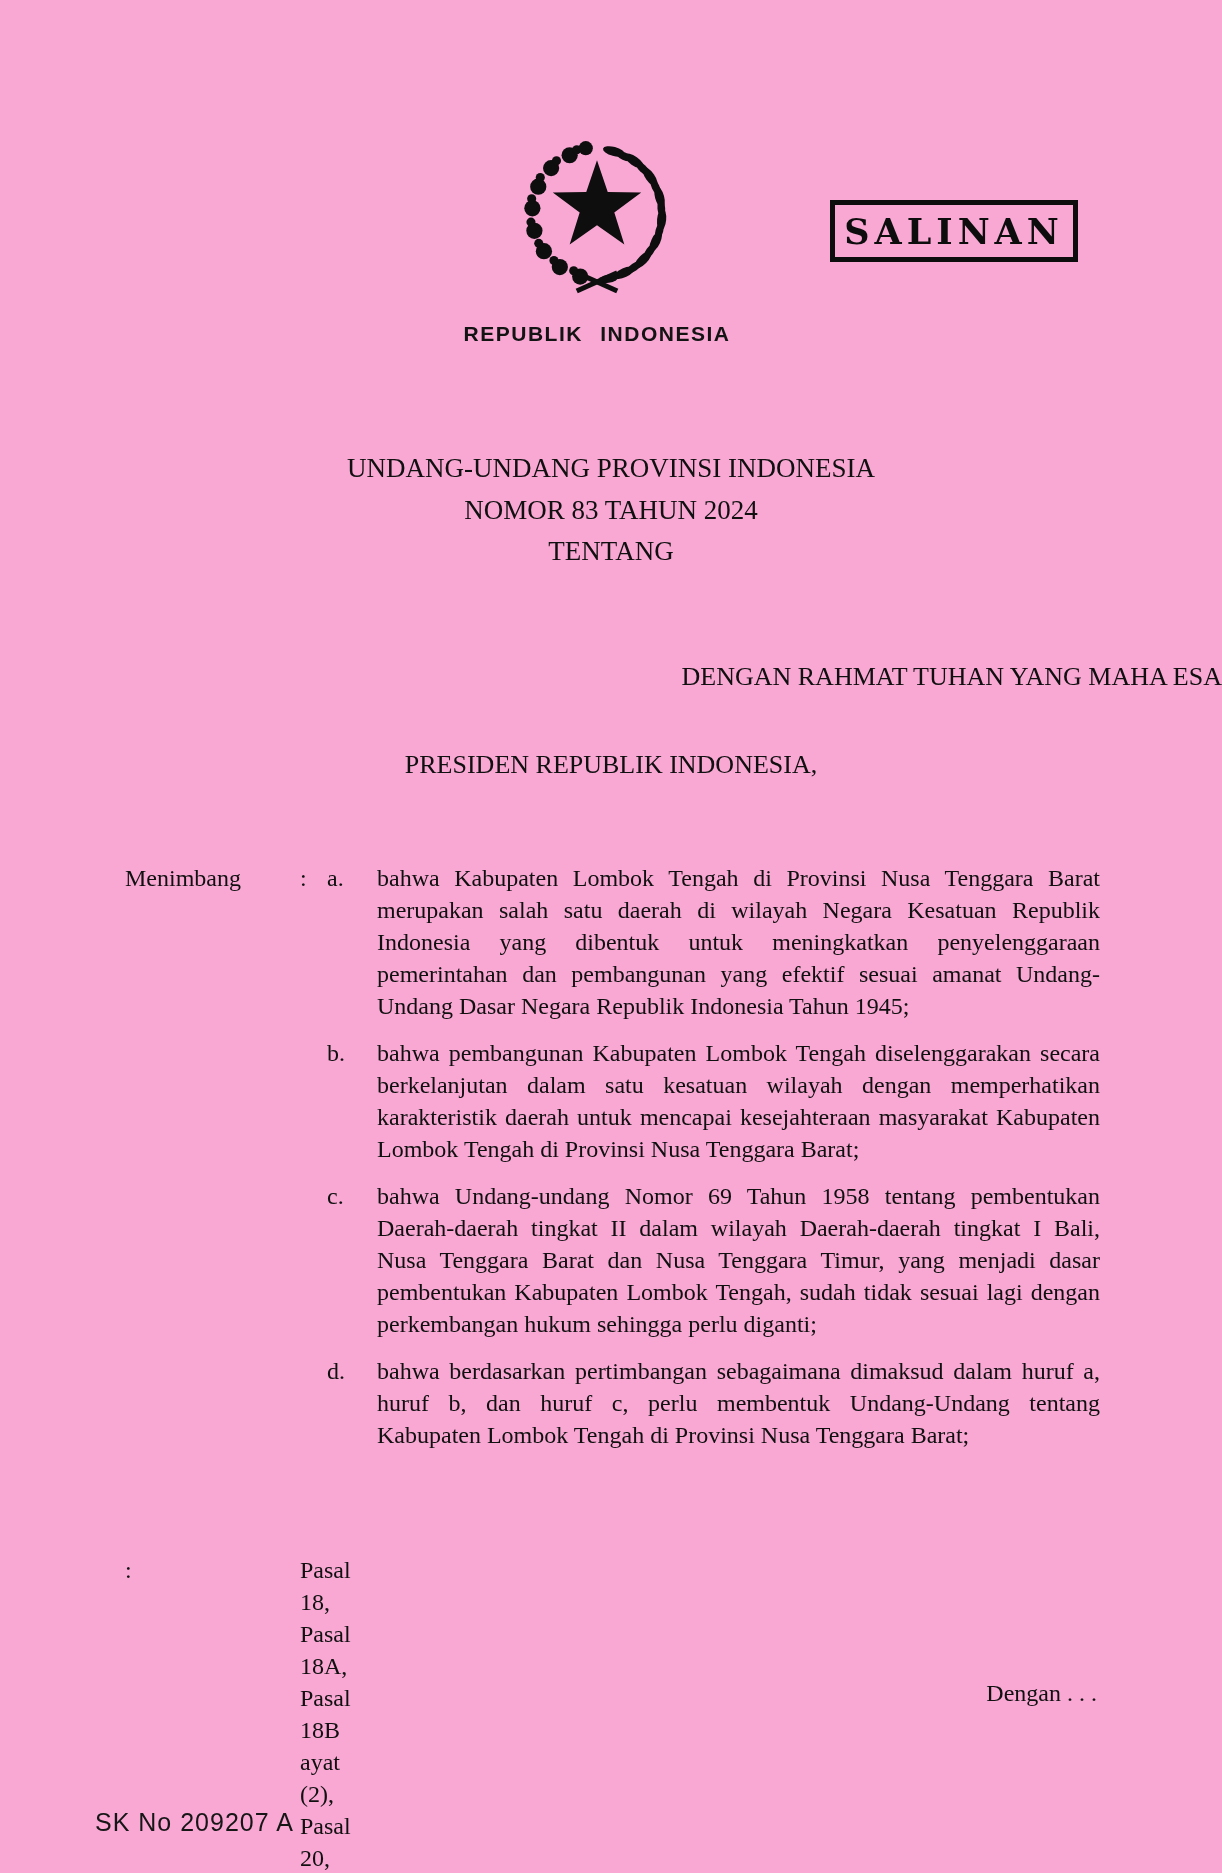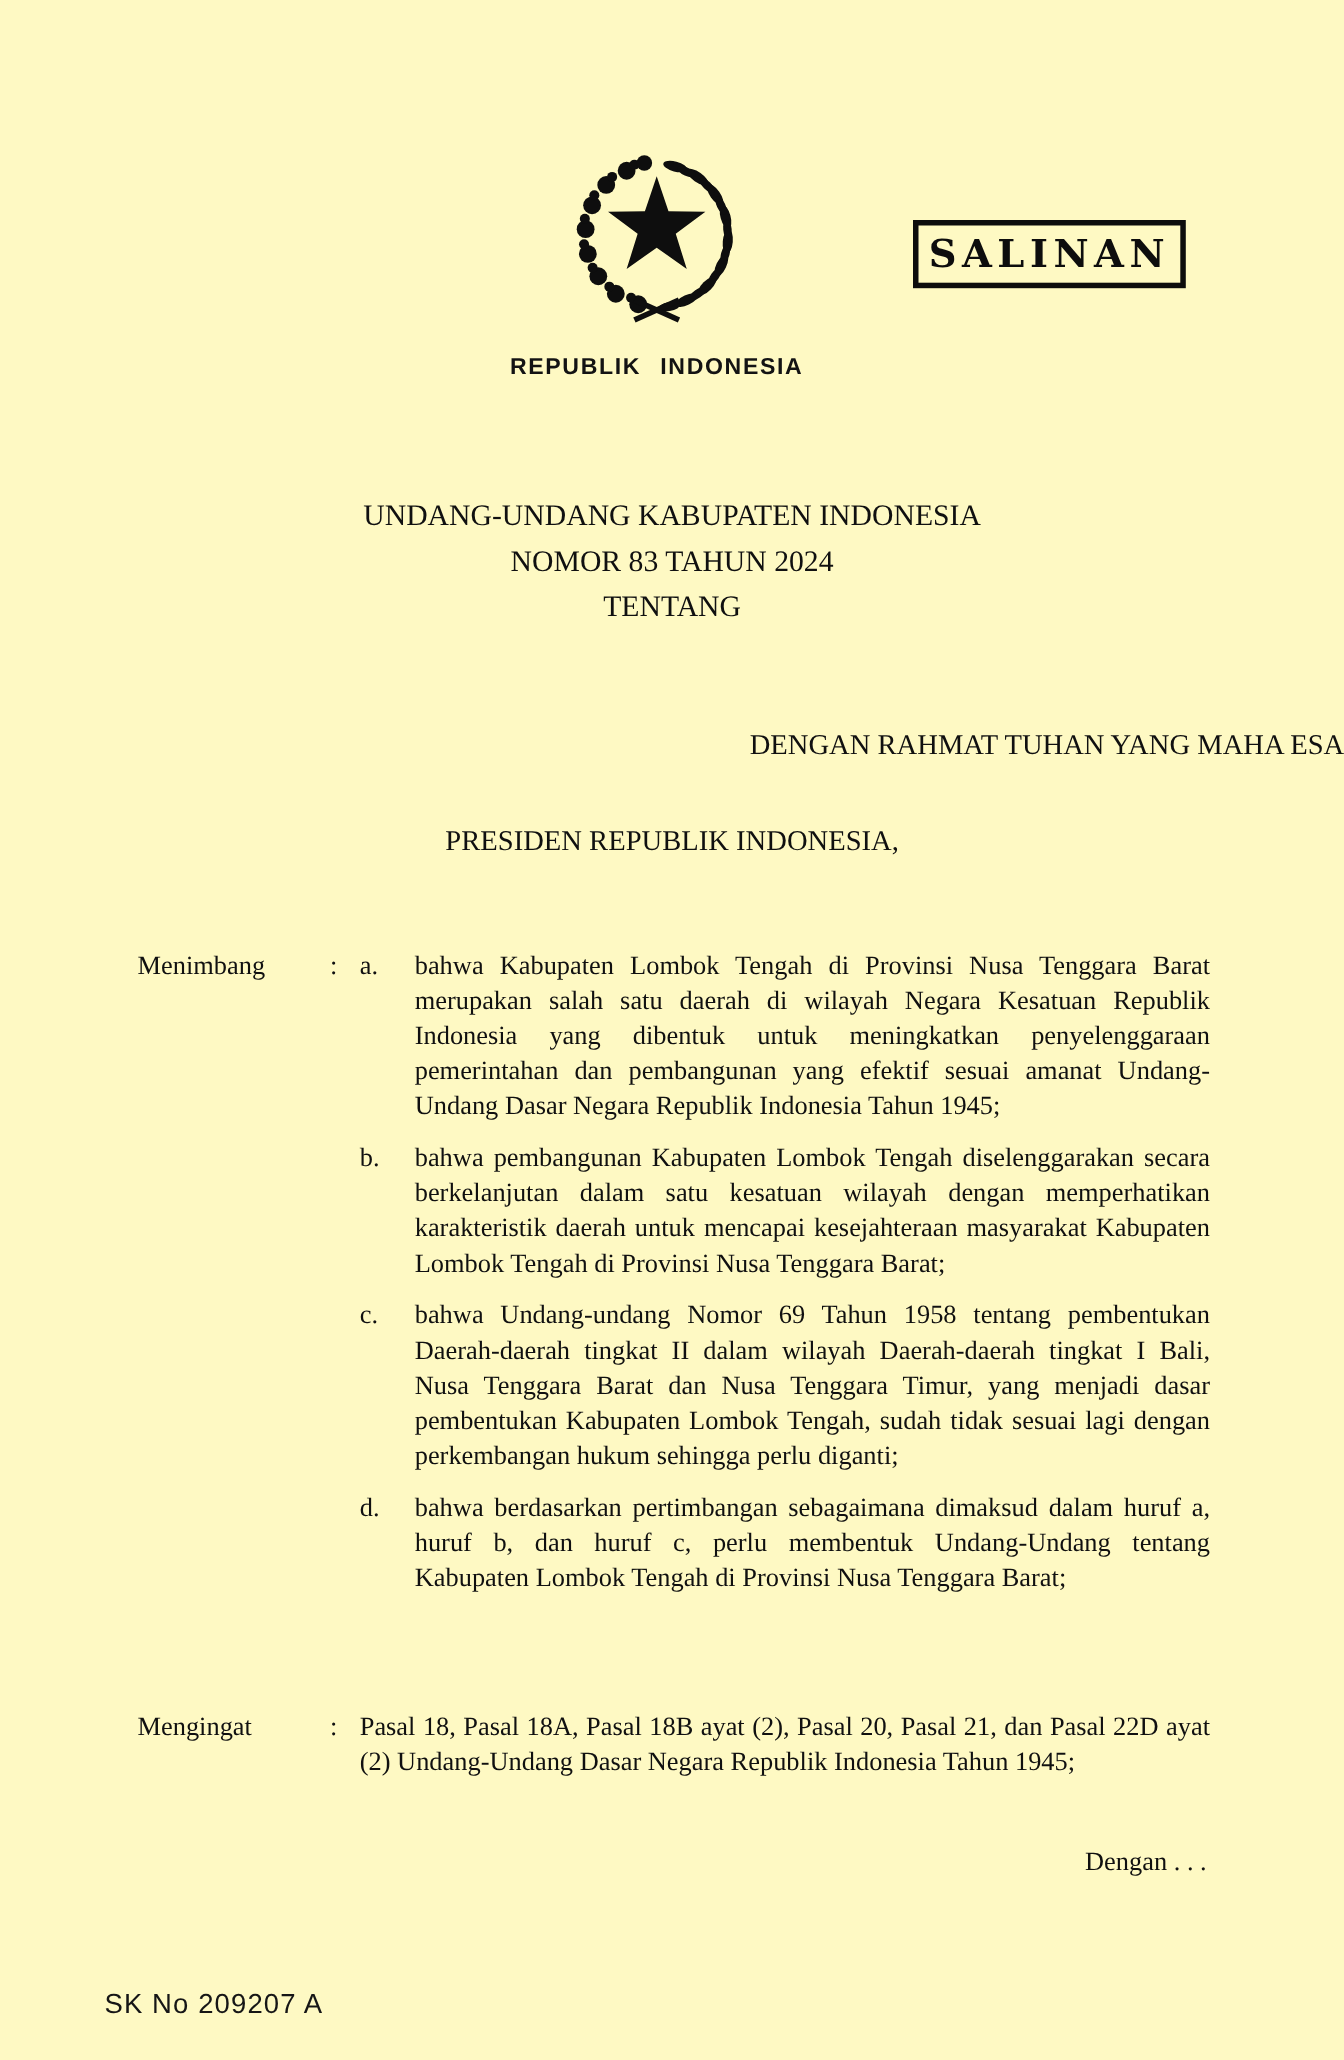--- a/index.html
+++ b/index.html
@@ -1,20 +1,20 @@
 <!DOCTYPE html>
 <html><head>
 <meta charset="utf-8">
 <style>
   html, body { margin: 0; padding: 0; background: #ffffff; }
   .page {
     position: relative;
     width: 1222px;
     height: 1873px;
-    background: #fef9c3;
+    background: #f9a8d4;
     color: #111111;
     font-family: "Liberation Serif", serif;
     overflow: hidden;
   }
 
   
   .emblem {
     position: absolute;
     left: 518px; top: 130px;
     width: 158px; height: 168px;
@@ -170,21 +170,21 @@
 
   <div class="stamp">
     <span>SALINAN</span>
   </div>
 
   <div class="letterhead">
     <div class="lh2">REPUBLIK INDONESIA</div>
   </div>
 
   <div class="title-block">
-    <div>UNDANG-UNDANG KABUPATEN INDONESIA</div>
+    <div>UNDANG-UNDANG PROVINSI INDONESIA</div>
     <div>NOMOR 83 TAHUN 2024</div>
     <div>TENTANG</div>
   </div>
 
   <div class="invocation">DENGAN RAHMAT TUHAN YANG MAHA ESA</div>
   <div class="authority">PRESIDEN REPUBLIK INDONESIA,</div>
 
   <div class="clause menimbang">
     <div class="label">Menimbang</div>
     <div class="colon">:</div>
@@ -202,21 +202,20 @@
         <span class="text">bahwa Undang-undang Nomor 69 Tahun 1958 tentang pembentukan Daerah-daerah tingkat II dalam wilayah Daerah-daerah tingkat I Bali, Nusa Tenggara Barat dan Nusa Tenggara Timur, yang menjadi dasar pembentukan Kabupaten Lombok Tengah, sudah tidak sesuai lagi dengan perkembangan hukum sehingga perlu diganti;</span>
       </div>
       <div class="item">
         <span class="marker">d.</span>
         <span class="text">bahwa berdasarkan pertimbangan sebagaimana dimaksud dalam huruf a, huruf b, dan huruf c, perlu membentuk Undang-Undang tentang Kabupaten Lombok Tengah di Provinsi Nusa Tenggara Barat;</span>
       </div>
     </div>
   </div>
 
   <div class="clause mengingat">
-    <div class="label">Mengingat</div>
     <div class="colon">:</div>
     <div class="content">Pasal 18, Pasal 18A, Pasal 18B ayat (2), Pasal 20, Pasal 21, dan Pasal 22D ayat (2) Undang-Undang Dasar Negara Republik Indonesia Tahun 1945;</div>
   </div>
 
   <div class="catchword">Dengan . . .</div>
   <div class="sk-number">SK No 209207 A</div>
 
 </div>
 
 </body></html>

